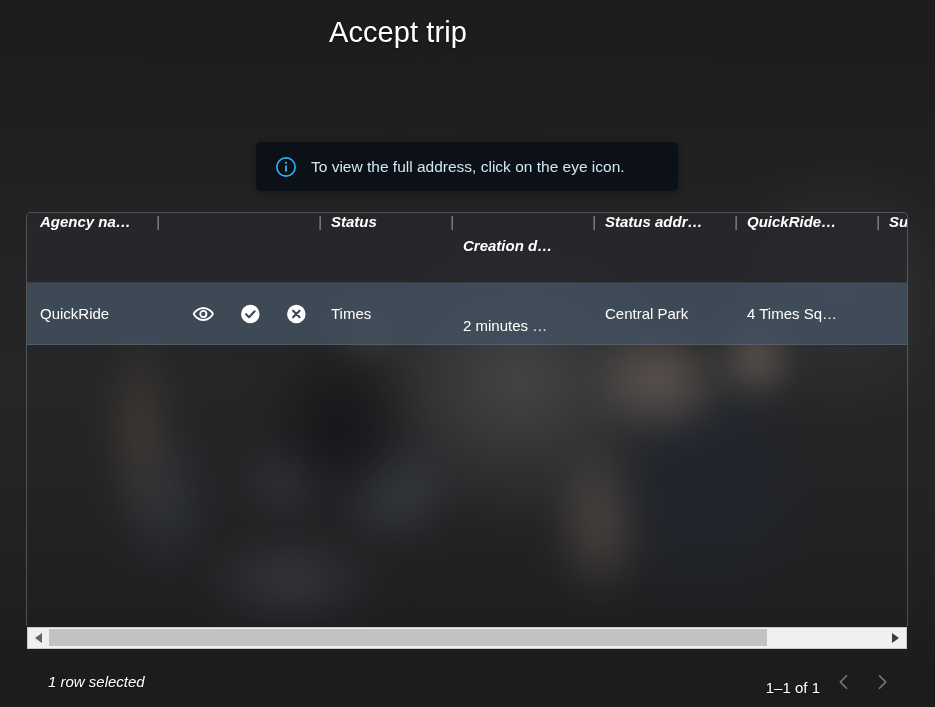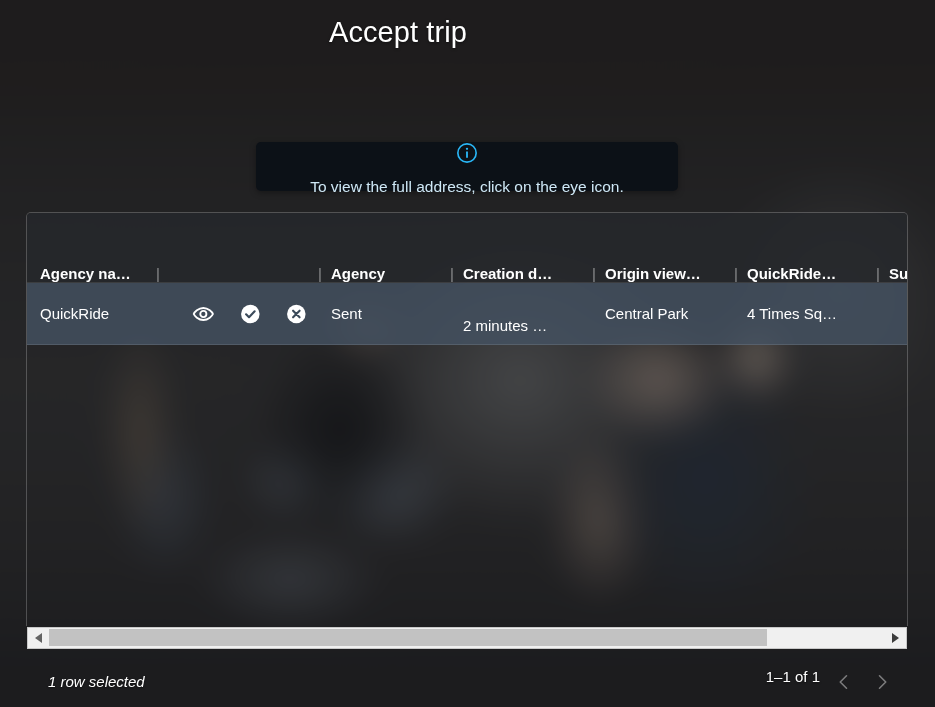--- a/index.html
+++ b/index.html
@@ -74,21 +74,20 @@
     top: 142px;
     width: 422px;
     height: 49px;
     background: #0c1117;
     border-radius: 5px;
     display: flex;
     align-items: center;
     padding: 0 19px;
     gap: 14px;
     box-shadow: 0 2px 6px rgba(0,0,0,0.35);
-    flex-direction: column;
   }
   .info-icon { width: 22px; height: 22px; flex: 0 0 auto; display: block; }
   .info-text {
     color: #cfe8f6;
     font-size: 15.5px;
     font-weight: 400;
     white-space: nowrap;
   }
 
   
@@ -101,22 +100,23 @@
     border: 1px solid rgba(255,255,255,0.22);
     border-bottom: none;
     border-radius: 5px 5px 0 0;
     overflow: hidden;
   }
 
   .thead {
     height: 70px;
     background: rgba(38,40,44,0.80);
     display: flex;
-    align-items: flex-end;
+    align-items: flex-start;
     border-bottom: 1px solid rgba(255,255,255,0.10);
+    font-style: italic;
   }
   .tbody-row {
     height: 62px;
     background: rgba(69,83,99,0.80);
     display: flex;
     align-items: center;
     border-bottom: 1px solid rgba(255,255,255,0.10);
   }
   .table-empty {
     height: 281px;
@@ -207,21 +207,21 @@
     left: 22px;
     color: #ffffff;
     font-size: 15px;
     text-shadow: 0 1px 2px rgba(0,0,0,0.5);
     font-style: italic;
   }
   .paginator {
     position: absolute;
     right: 12px;
     display: flex;
-    align-items: flex-start;
+    align-items: flex-end;
     gap: 10px;
   }
   .range-label {
     color: #ffffff;
     font-size: 15px;
     font-weight: 400;
     text-shadow: 0 1px 2px rgba(0,0,0,0.5);
   }
   .page-btn {
     width: 28px; height: 28px;
@@ -250,25 +250,25 @@
     <span class="info-text">To view the full address, click on the eye icon.</span>
   </div>
 
   <div class="table-card">
 
     <div class="thead">
       <div class="cell c-agency">Agency na…</div>
       <div class="sep sep-w">|</div>
       <div class="cell c-actions"></div>
       <div class="sep sep-w">|</div>
-      <div class="cell c-status">Agency</div>
+      <div class="cell c-status">Status</div>
       <div class="sep sep-w">|</div>
       <div class="cell c-created">Creation d…</div>
       <div class="sep sep-w">|</div>
-      <div class="cell c-origin">Origin view…</div>
+      <div class="cell c-origin">Status addr…</div>
       <div class="sep sep-w">|</div>
       <div class="cell c-dest">QuickRide…</div>
       <div class="sep sep-w">|</div>
       <div class="cell c-sub">Subscribe</div>
     </div>
 
     <div class="tbody-row">
       <div class="cell c-agency">QuickRide</div>
       <div class="sep sep-w"></div>
       <div class="cell c-actions">
@@ -279,21 +279,21 @@
         <svg class="row-icon" viewBox="0 0 28 28">
           <circle cx="14" cy="14" r="10.5" fill="#ffffff"></circle>
           <path d="M9.2 14.3l3.3 3.3 6.4-6.6" fill="none" stroke="#3b4a5a" stroke-width="2.4" stroke-linecap="round" stroke-linejoin="round"></path>
         </svg>
         <svg class="row-icon" viewBox="0 0 28 28">
           <circle cx="14" cy="14" r="10.5" fill="#ffffff"></circle>
           <path d="M10.3 10.3l7.4 7.4M17.7 10.3l-7.4 7.4" fill="none" stroke="#3b4a5a" stroke-width="2.4" stroke-linecap="round"></path>
         </svg>
       </div>
       <div class="sep sep-w"></div>
-      <div class="cell c-status">Sent</div>
+      <div class="cell c-status">Times</div>
       <div class="sep sep-w"></div>
       <div class="cell c-created">2 minutes …</div>
       <div class="sep sep-w"></div>
       <div class="cell c-origin">Central Park</div>
       <div class="sep sep-w"></div>
       <div class="cell c-dest">4 Times Sq…</div>
       <div class="sep sep-w"></div>
       <div class="cell c-sub"></div>
     </div>
 

